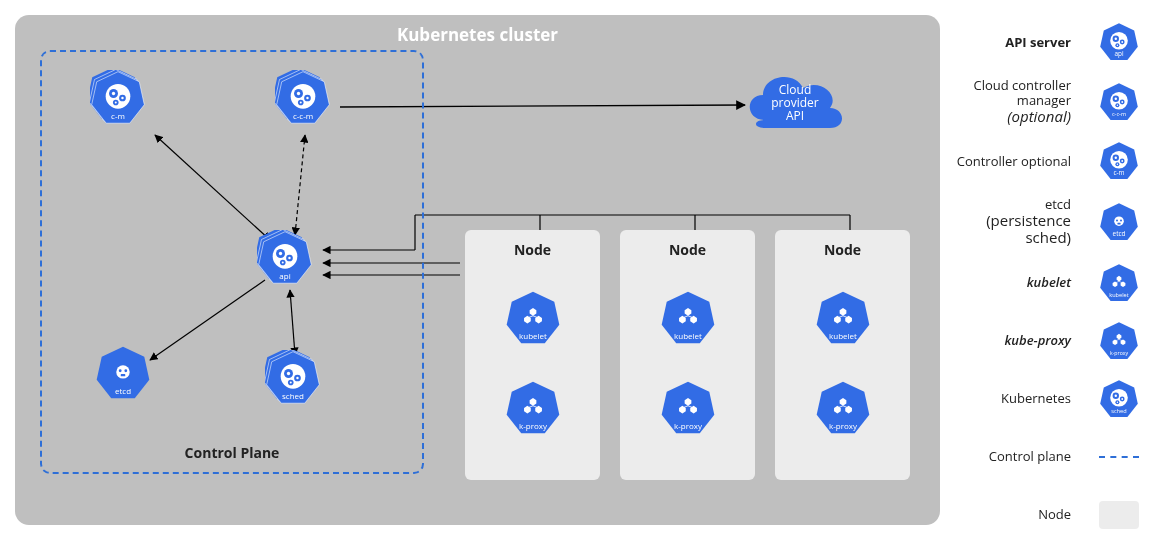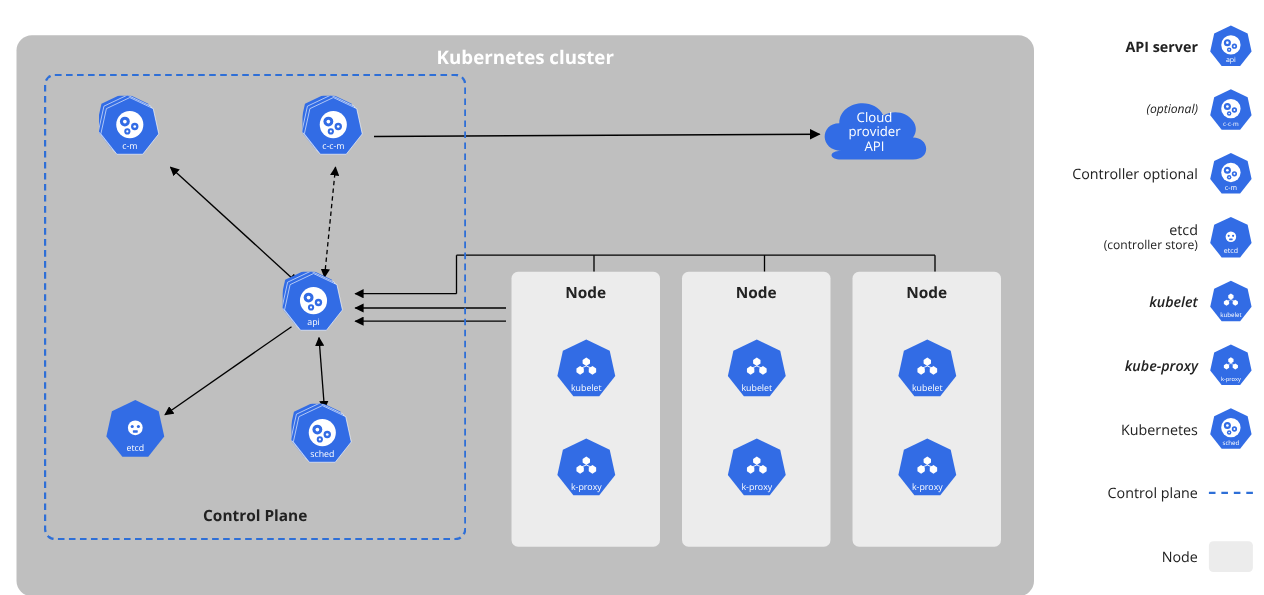--- a/index.html
+++ b/index.html
@@ -9,21 +9,21 @@
     height: 541px;
     background: #ffffff;
     font-family: "Open Sans", "Segoe UI", Arial, sans-serif;
     font-size: 14px;
     color: #222;
     position: relative;
   }
   .cluster {
     position: absolute;
     left: 15px;
-    top: 32px;
+    top: 15px;
     width: 925px;
     height: 510px;
     background: #bfbfbf;
     border-radius: 14px;
   }
   .cluster-title {
     position: absolute;
     top: 8px;
     left: 0;
     right: 0;
@@ -89,30 +89,30 @@
     position: absolute;
     right: 10px;
     top: 20px;
     width: 185px;
     font-size: 13px;
   }
   .legend-row {
     display: flex;
     align-items: center;
     justify-content: flex-end;
-    gap: 10px;
+    gap: 28px;
     margin-bottom: 14px;
     min-height: 44px;
   }
   .legend-text {
     flex: 1;
     text-align: right;
     line-height: 1.15;
   }
-  .legend-text .sub { font-style: italic; font-size: 11px; display: block; }
+  .legend-text .sub { font-style: italic; font-size: 15px; display: block; }
   .legend-text.italic { font-style: italic; font-weight: 600; }
   .legend-text.bold { font-weight: 700; }
   .legend-icon {
     width: 40px;
     height: 40px;
     flex-shrink: 0;
     position: relative;
   }
   .legend-icon svg { width: 100%; height: 100%; }
   .legend-swatch-dash {
@@ -321,20 +321,21 @@
       <svg viewBox="0 0 100 100">
           <use href="#hept-shape" fill="#326ce5"></use>
           <circle cx="50" cy="47" r="22" fill="#fff"></circle>
           <use href="#gears-glyph"></use>
           <text x="50" y="86" text-anchor="middle" fill="#fff" font-size="16">api</text>
         </svg>
     </span>
   </div>
   <div class="legend-row">
     <span class="legend-text">
+      <span>Cloud controller manager</span>
       <span class="sub">(optional)</span>
     </span>
     <span class="legend-icon">
       <svg viewBox="0 0 100 100">
           <use href="#hept-shape" fill="#326ce5"></use>
           <circle cx="50" cy="47" r="22" fill="#fff"></circle>
           <use href="#gears-glyph"></use>
           <text x="50" y="86" text-anchor="middle" fill="#fff" font-size="14">c-c-m</text>
         </svg>
     </span>
@@ -346,21 +347,21 @@
           <use href="#hept-shape" fill="#326ce5"></use>
           <circle cx="50" cy="47" r="22" fill="#fff"></circle>
           <use href="#gears-glyph"></use>
           <text x="50" y="86" text-anchor="middle" fill="#fff" font-size="16">c-m</text>
         </svg>
     </span>
   </div>
   <div class="legend-row">
     <span class="legend-text">
       <span>etcd</span>
-      <span class="sub" style="font-style:normal">(controller store)</span>
+      <span class="sub" style="font-style:normal">(persistence sched)</span>
     </span>
     <span class="legend-icon">
       <svg viewBox="0 0 100 100">
           <use href="#hept-shape" fill="#326ce5"></use>
           <use href="#etcd-glyph"></use>
           <text x="50" y="86" text-anchor="middle" fill="#fff" font-size="16">etcd</text>
         </svg>
     </span>
   </div>
   <div class="legend-row">

